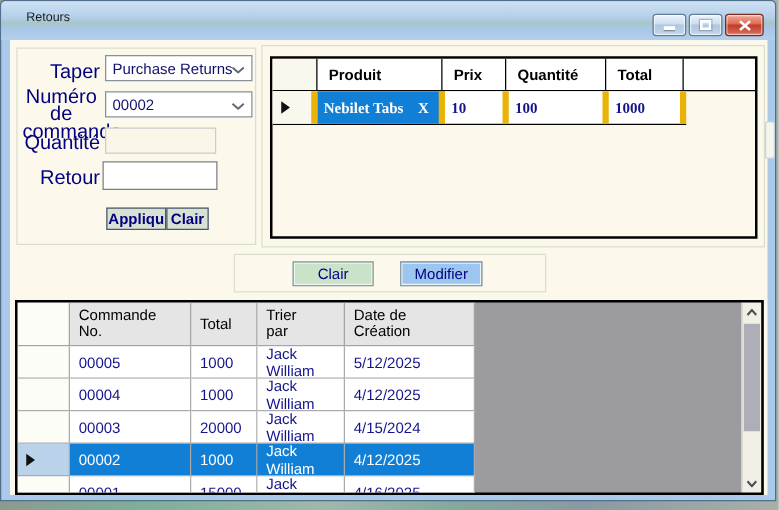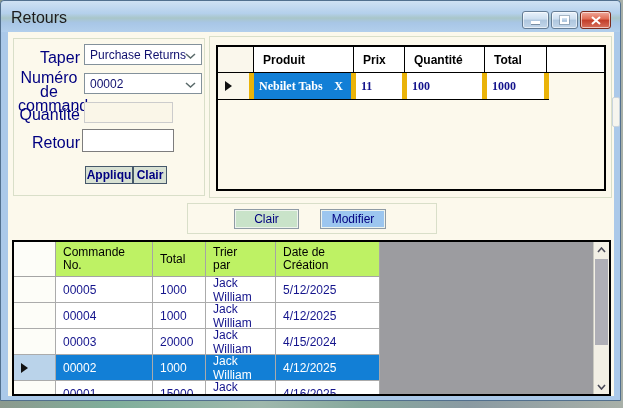--- a/index.html
+++ b/index.html
@@ -7,21 +7,21 @@
   body { font-family:"Liberation Sans", sans-serif; font-size:12px; overflow:hidden; }
   #stage { position:relative; width:623px; height:408px; overflow:hidden;
            background:linear-gradient(90deg,#8c9a8e 0%,#7fae9a 18%,#9fb8ac 42%,#86a89c 58%,#8a9aa2 75%,#a8b0a8 100%); }
 
   
   .window { position:absolute; left:0; top:1; width:621px; height:401px;
             background:#abc9e9; border:1px solid #52708e; border-radius:4px 4px 0 0; }
   .titlebar { position:absolute; left:0; top:0; width:100%; height:31px;
               background:linear-gradient(180deg,#cfe1f2 0%,#b4d0ec 40%,#a9c6c9 55%,#a8c6e6 70%,#b2cfec 100%);
               border-radius:4px 4px 0 0; }
-  .title { position:absolute; left:10px; top:8px; color:#1c1c1c; font-size:16px; }
+  .title { position:absolute; left:20px; top:8px; color:#1c1c1c; font-size:10px; }
   .winbtns { position:absolute; top:10px; right:9px; display:flex; gap:2px; }
   .wbtn { width:27px; height:18px; border:1px solid #647c94; border-radius:3px;
           background:linear-gradient(180deg,#e9f2fb 0%,#ccdeef 45%,#aec6de 50%,#c2d6ea 100%);
           display:flex; align-items:center; justify-content:center; box-shadow:inset 0 0 0 1px rgba(255,255,255,.6); }
   .wbtn.close { width:31px; border:1px solid #7c2a1c;
           background:linear-gradient(180deg,#f0a99c 0%,#e06a52 45%,#c13c28 50%,#d8705c 100%); }
   .glyph-min { width:9px; height:3px; background:#fff; box-shadow:0 1px 0 rgba(70,90,110,.55); margin-top:5px; }
   .glyph-max { width:9px; height:8px; border:2px solid #fff; box-shadow:0 0 0 1px rgba(70,90,110,.35); background:transparent; }
 
   .client { position:absolute; left:7px; top:31px; width:606px; height:364px; background:#fcf9ec; }
@@ -58,21 +58,21 @@
   .cart-sel .xmark { position:absolute; right:8px; font-weight:bold; color:#fff; }
 
   
   .act-btn { position:absolute; border:1px solid #8f9ba5; box-shadow:inset 0 0 0 1px #eef4ee;
              color:#000080; font-size:12px; text-align:center; line-height:18px; }
 
   
   .orders-grid { position:absolute; left:4px; top:208px; width:599px; height:156px;
                  border:2px solid #000; background:#9c9ca0; overflow:hidden; }
   .og-head { display:flex; width:max-content; height:35px; }
-  .og-head .cell { background:#bef264; border-right:1px solid #a5a5a5; border-bottom:1px solid #a5a5a5;
+  .og-head .cell { background:#e5e5e5; border-right:1px solid #a5a5a5; border-bottom:1px solid #a5a5a5;
                    color:#000; display:flex; align-items:center; padding-left:7px; }
   .og-head .cell span { white-space:normal; line-height:13px; }
   .og-row { display:flex; width:max-content; height:26px; }
   .og-row .cell { background:#fff; border-right:1px solid #ababab; border-bottom:1px solid #ababab;
                   color:#14148c; display:flex; align-items:center; padding-left:7px; }
   .og-row.selected .cell { background:#127fd6; color:#fff; }
   .og-row.selected .cell.rowhdr { background:#bad3ea; }
   .og-row .cell.rowhdr, .og-head .cell.rowhdr { background:#fdfdf8; padding-left:0; }
 
   .w-rowhdr { width:42px; } .w-c1 { width:97px; } .w-c2 { width:53px; } .w-c3 { width:70px; } .w-c4 { width:104px; }
@@ -145,21 +145,21 @@
             <div class="cell" style="width:62px;">Total</div>
           </div>
           <div class="cart-row">
             <div class="cell rowhdr" style="width:36px;">
               <span class="tri"></span>
             </div>
             <div class="cell cart-sel" style="width:102px;">
               <span>Nebilet Tabs</span>
               <span class="xmark">X</span>
             </div>
-            <div class="cell" style="width:51px;">11</div>
+            <div class="cell" style="width:51px;">10</div>
             <div class="cell" style="width:80px;">100</div>
             <div class="cell" style="width:62px;">1000</div>
           </div>
         </div>
       </div>
 
       <div class="groupbox" style="left:179px; top:171px; width:250px; height:31px;">
         <div class="act-btn" style="left:46px; top:5px; width:65px; height:20px; background:#c9e3c9;">Clair</div>
         <div class="act-btn" style="left:132px; top:5px; width:66px; height:20px; background:#9cc6ef;">Modifier</div>
       </div>

